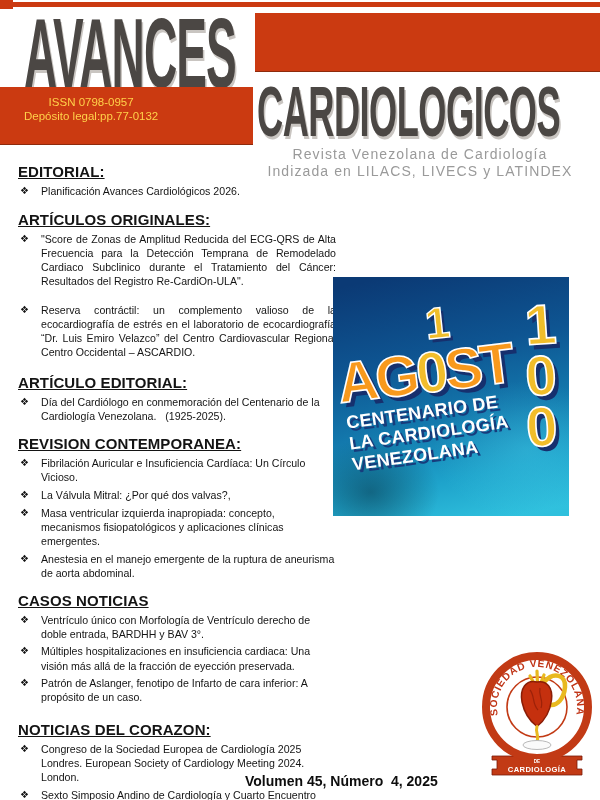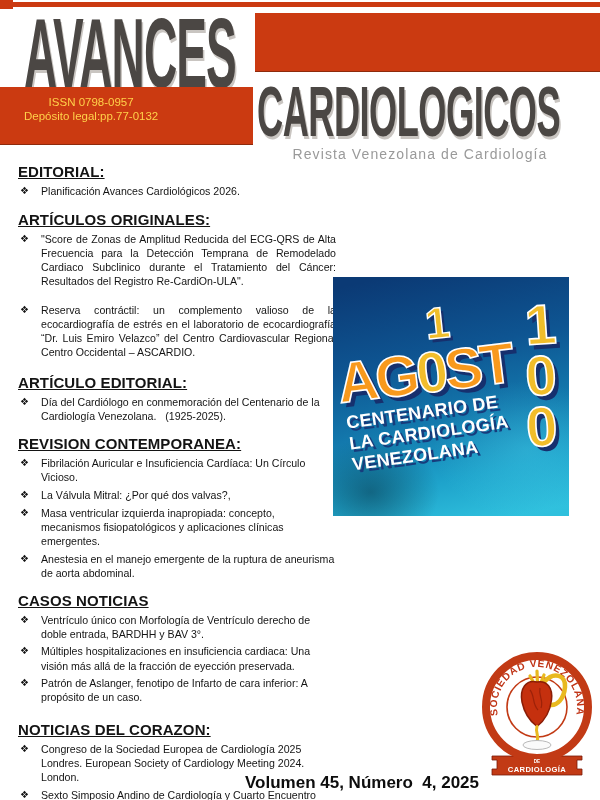--- a/index.html
+++ b/index.html
@@ -38,21 +38,21 @@
   .pletter{color:#f8991c;text-shadow:4px 5px 0 #16306e;}
   .pdigit{color:#f1bd2b;text-shadow:4px 5px 0 #16306e;}
   .digit-top{position:absolute;left:92px;top:24px;font-weight:bold;font-size:44px;line-height:1;color:#f1bd2b;-webkit-text-stroke:1.4px #fff;text-shadow:3px 4px 0 #16306e;transform:rotate(-6deg);}
   .hundred-col{position:absolute;left:190px;top:22px;display:flex;flex-direction:column;transform:rotate(-4deg);}
   .hundred-col span{font-weight:bold;font-size:56px;line-height:51px;color:#f1bd2b;-webkit-text-stroke:1.6px #fff;text-shadow:4px 5px 0 #16306e;text-align:center;width:36px;}
   .hundred-col span:nth-child(1){transform:translateX(3px);}
   .hundred-col span:nth-child(3){transform:translateX(-3px);}
   .poster-caption{position:absolute;left:12px;top:136px;transform:rotate(-8deg);transform-origin:left top;color:#ffffff;font-weight:bold;font-size:18px;line-height:1.16;letter-spacing:.3px;text-shadow:2.5px 3px 0 #173c7c;white-space:nowrap;}
 
   
-  .footer-vol{position:absolute;left:245px;top:773px;font-size:17px;font-weight:bold;color:#0d0d0d;}
+  .footer-vol{position:absolute;left:245px;top:773px;font-size:14px;font-weight:bold;color:#0d0d0d;}
 
   
   .logo{position:absolute;left:480px;top:652px;width:114px;height:128px;}
 </style>
 </head>
 <body>
 
 <div class="page">
 
   <div class="topline"></div>
@@ -63,20 +63,21 @@
   <div class="red-block-issn">
     <div class="issn-text">
       <div>ISSN 0798-0957</div>
       <div>Depósito legal:pp.77-0132</div>
     </div>
   </div>
   <div class="title2">CARDIOLOGICOS</div>
 
   <div class="subtitle">
     <div>Revista Venezolana de Cardiología</div>
+    <div>Indizada en LILACS, LIVECS y LATINDEX</div>
   </div>
 
   <div class="toc">
 
     <div class="section">
       <div class="sec-heading">EDITORIAL:</div>
       <div class="toc-item">
         <span class="bullet">❖</span>
         <span class="toc-text">Planificación Avances Cardiológicos 2026.</span>
       </div>

